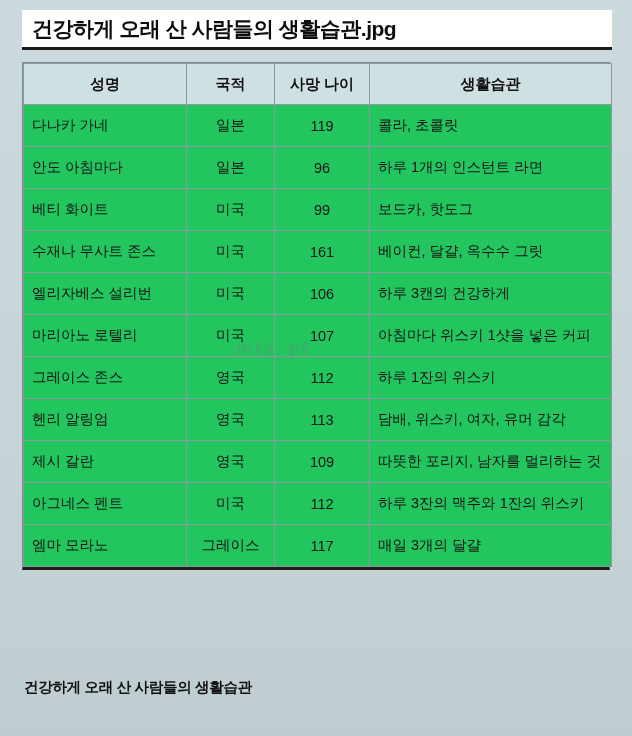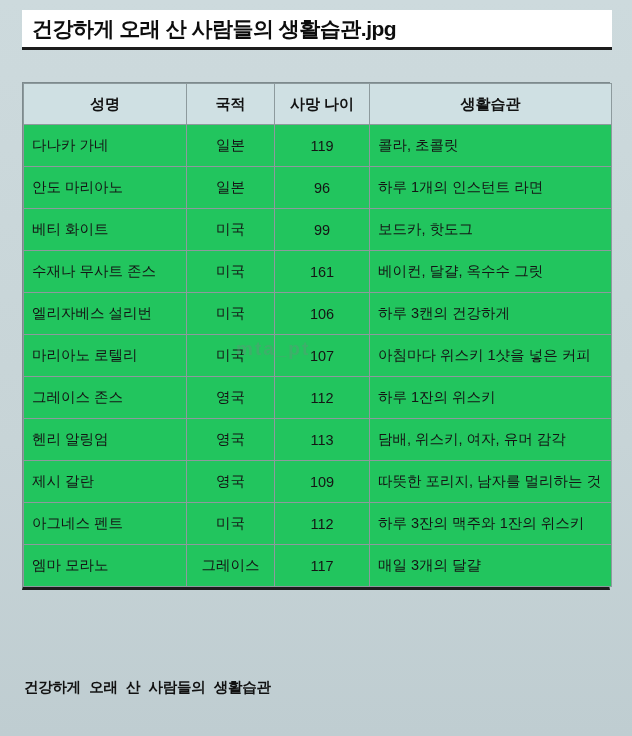--- a/index.html
+++ b/index.html
@@ -42,21 +42,20 @@
   }
   .table-wrap {
     position: absolute;
     left: 22px;
     top: 62px;
     width: 588px;
     background: #ffffff;
     border: 1px solid #7d8a8d;
     border-bottom: 3px solid #1c1c1c;
     box-sizing: border-box;
-    margin-top: 20px;
   }
   table.lifestyle {
     width: 100%;
     border-collapse: collapse;
     table-layout: fixed;
   }
   table.lifestyle th {
     background: #cfe0e3;
     border: 1px solid #8d9a9d;
     height: 38px;
@@ -104,21 +103,20 @@
     user-select: none;
   }
   .caption {
     position: absolute;
     left: 24px;
     top: 678px;
     font-size: 14.5px;
     font-weight: bold;
     color: #111111;
     letter-spacing: -0.3px;
-    font-family: Liberation Mono, monospace;
   }
 </style>
 </head>
 <body>
 
 <div class="page">
 
   <div class="title-bar">
     <span class="title-text">건강하게 오래 산 사람들의 생활습관.jpg</span>
   </div>
@@ -140,21 +138,21 @@
         </tr>
       </thead>
       <tbody>
         <tr>
           <td class="c-name">다나카 가네</td>
           <td class="c-nation">일본</td>
           <td class="c-age">119</td>
           <td class="c-habit"><span>콜라, 초콜릿</span></td>
         </tr>
         <tr>
-          <td class="c-name">안도 마리아노</td>
+          <td class="c-name">안도 아침마다</td>
           <td class="c-nation">일본</td>
           <td class="c-age">96</td>
           <td class="c-habit"><span>하루 1개의 인스턴트 라면</span></td>
         </tr>
         <tr>
           <td class="c-name">베티 화이트</td>
           <td class="c-nation">미국</td>
           <td class="c-age">99</td>
           <td class="c-habit"><span>보드카, 핫도그</span></td>
         </tr>

